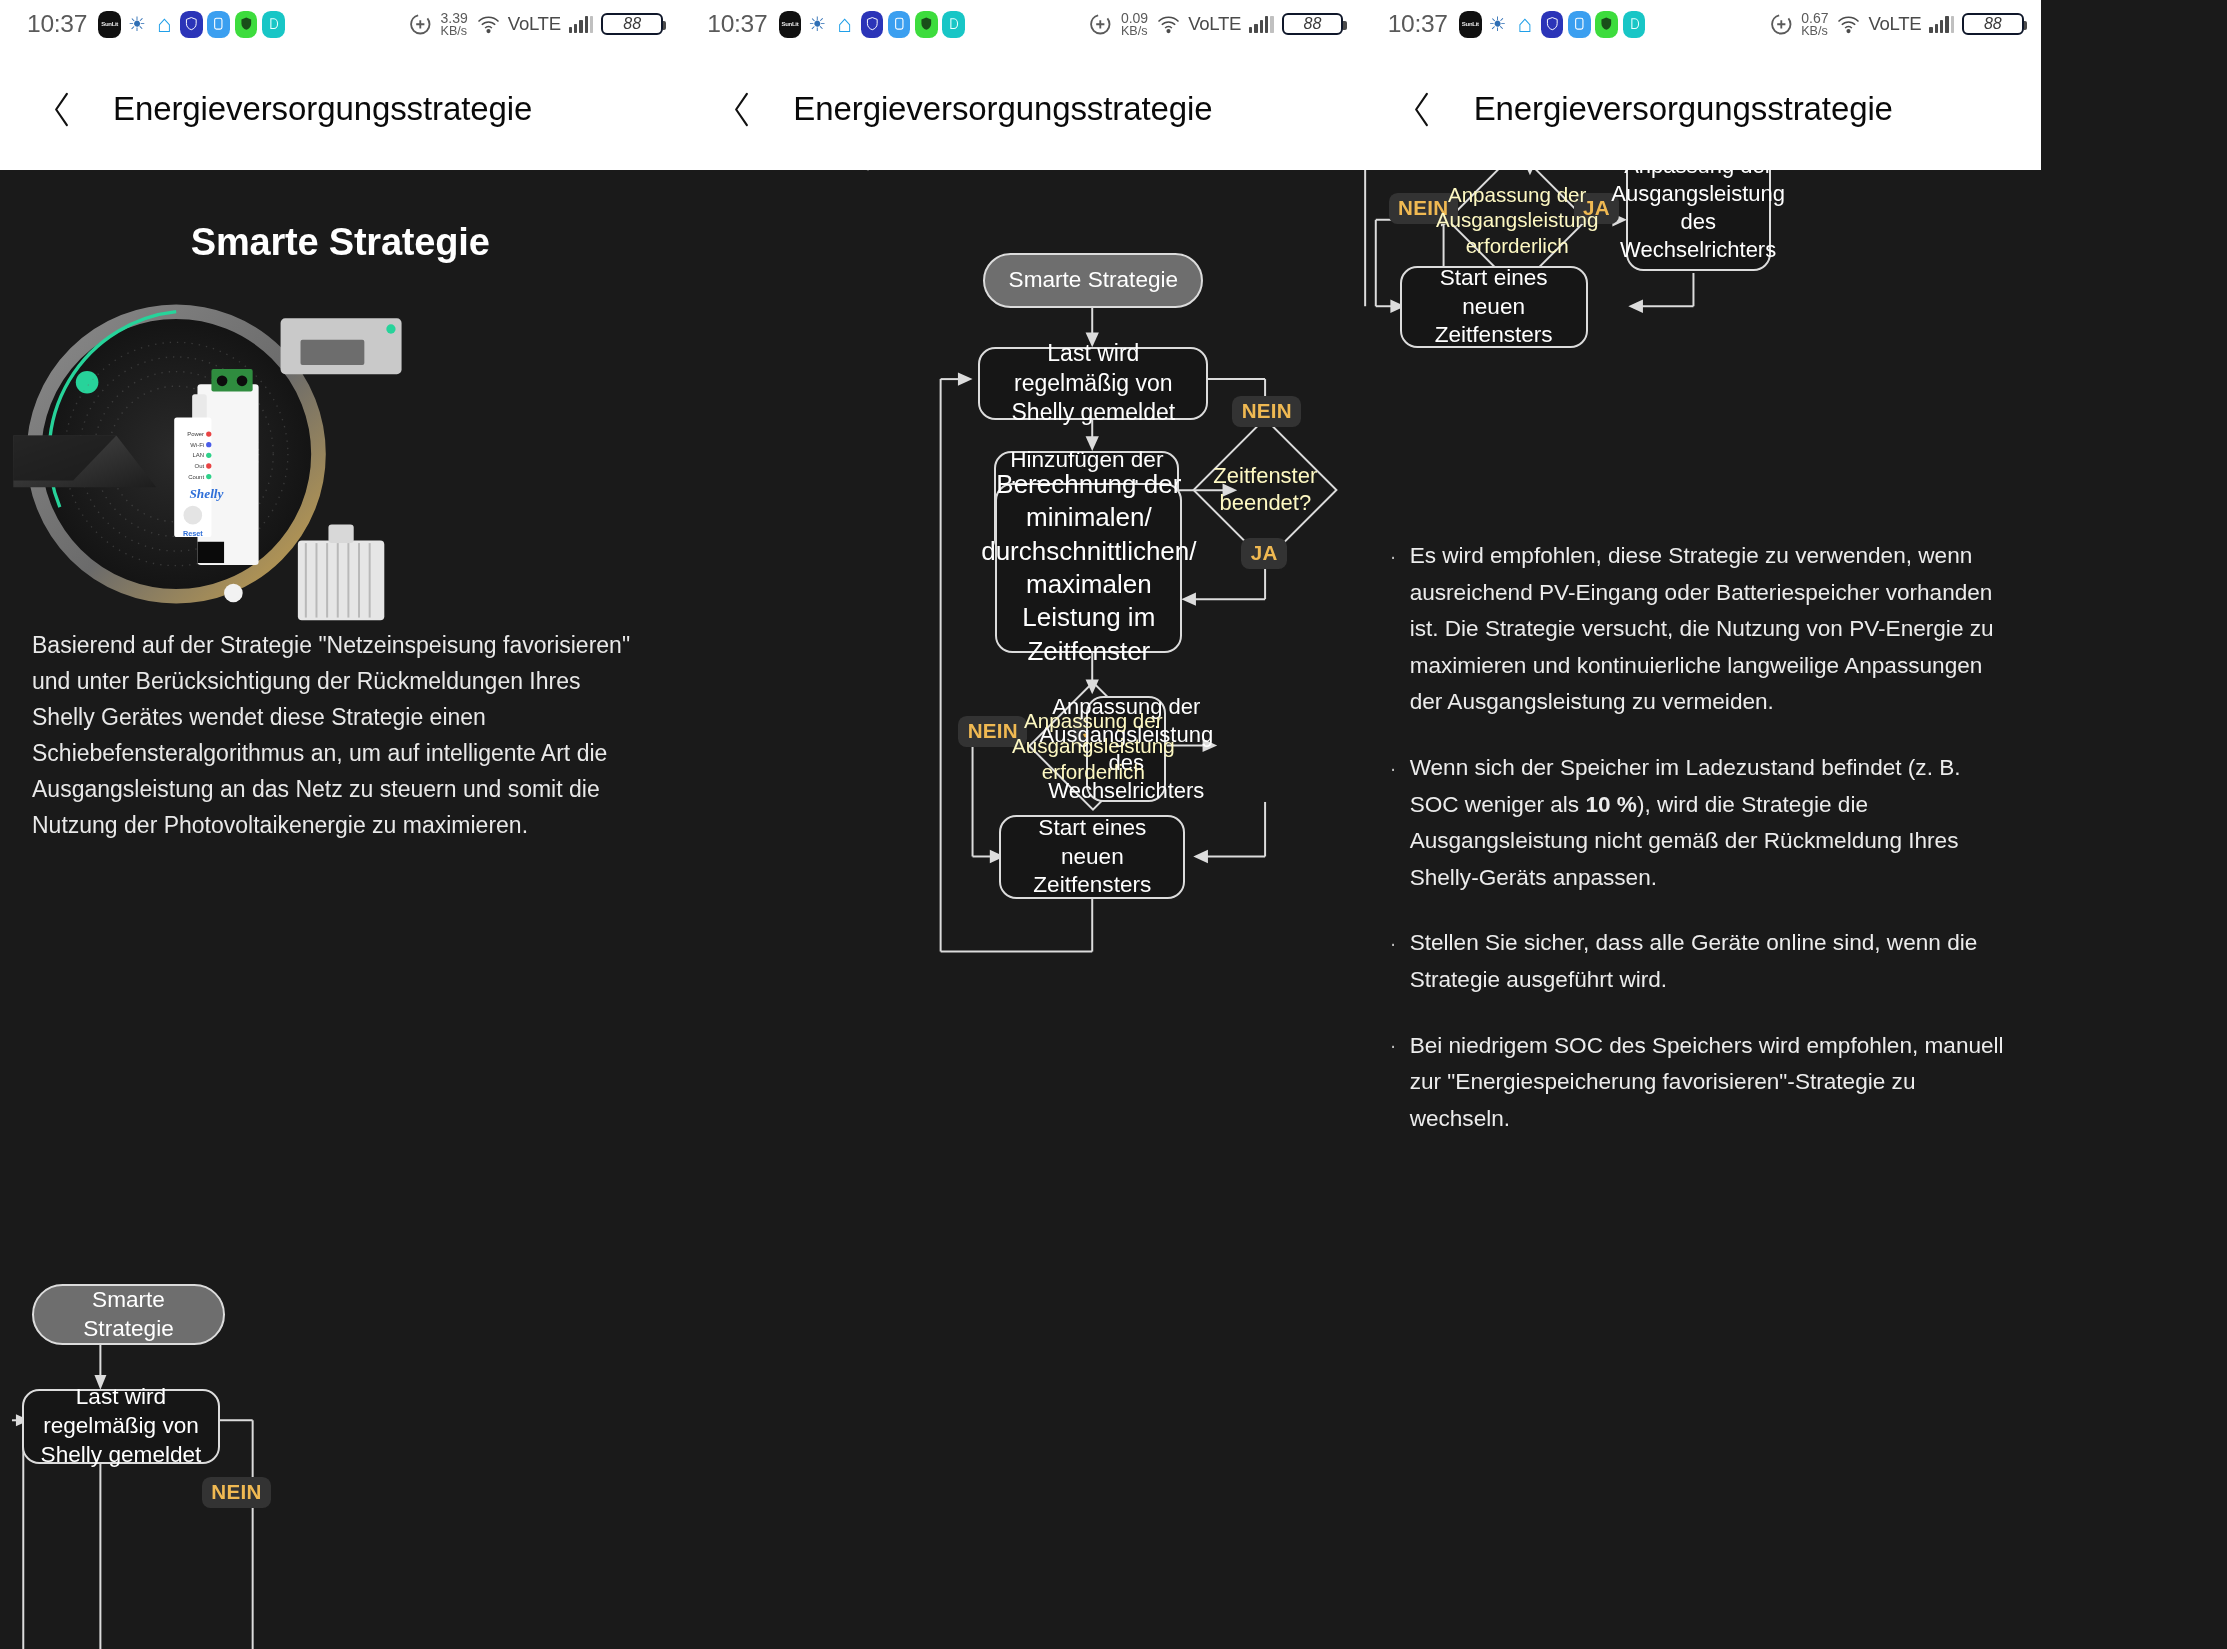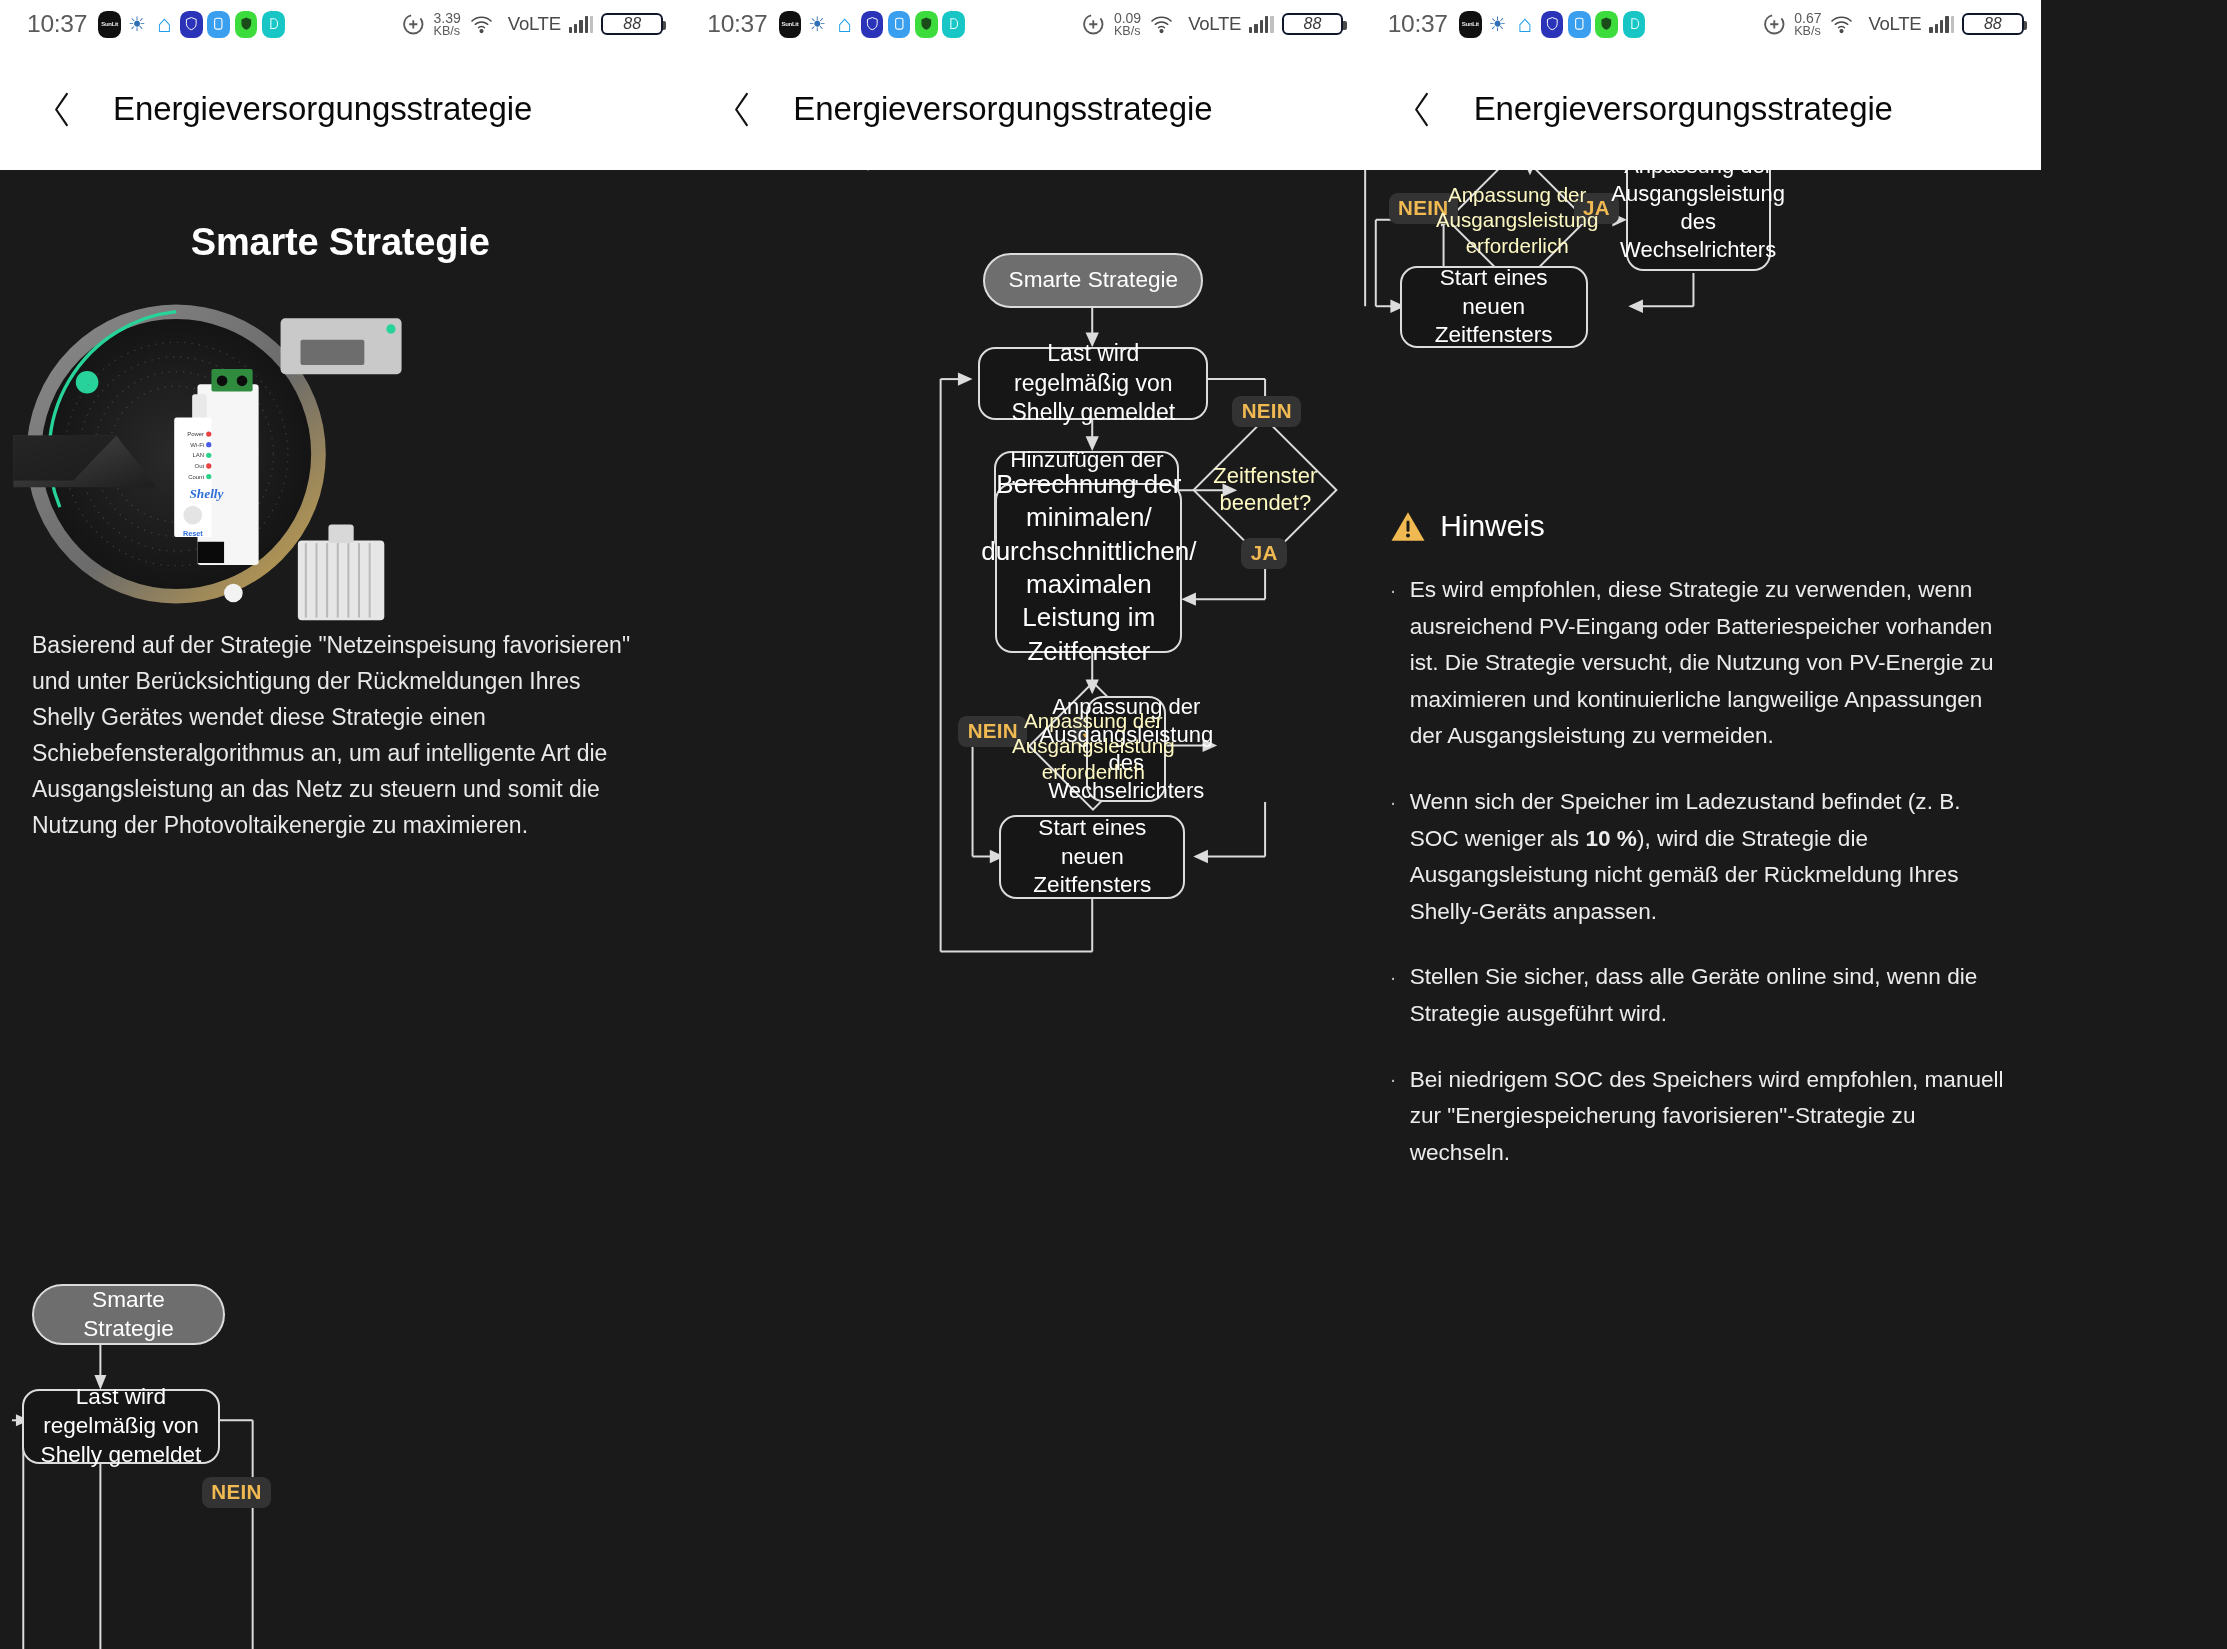--- a/index.html
+++ b/index.html
@@ -44,21 +44,21 @@
   .ai-lblue { background: #3b9ff0; }
   .ai-green { background: #3ddc3d; }
   .ai-teal { background: #18c6c6; }
   .appicon svg { width: 14.6px; height: 17.3px; }
 
   .sb-right { display: flex; align-items: center; gap: 8px; margin-left: auto; }
   .sb-netplus { width: 24.6px; height: 24.6px; position: relative; }
   .sb-netplus svg { width: 24.6px; height: 24.6px; }
   .sb-rate { display: flex; flex-direction: column; line-height: 1.0; color: #5a5a5a; font-size: 14px; }
   .sb-rate .unit { font-size: 12.6px; }
-  .sb-volte { display: flex; align-items: center; gap: 14px; }
+  .sb-volte { display: flex; align-items: center; gap: 7px; }
   .sb-volte .wifi-glyph { width: 25px; height: 20px; }
   .sb-volte .txt { font-size: 18.6px; color: #4a4a4a; font-weight: 500; letter-spacing: -0.3px; }
   .sb-sig { display: flex; align-items: flex-end; gap: 2px; height: 18.6px; }
   .sb-sig i { width: 3.3px; background: #4a4a4a; display: block; border-radius: 0.7px; }
   .sb-sig i:nth-child(1){height:6px}.sb-sig i:nth-child(2){height:9.3px}
   .sb-sig i:nth-child(3){height:13.3px}.sb-sig i:nth-child(4){height:17.3px}
   .sb-sig i:nth-child(5){height:17.3px;background:#c0c0c0}
   .sb-batt {
     min-width: 43px; height: 22px; border: 2px solid #0f172a; border-radius: 6px;
     display: flex; align-items: center; justify-content: center;
@@ -578,28 +578,20 @@
 
         <div class="badge" style="left:28px; top:23px;">NEIN</div>
         <div class="badge" style="left:213px; top:23px;">JA</div>
 
         <div class="node" style="left:265px; top:-25px; width:145px; height:126px; font-size:22px;">Anpassung der Ausgangsleistung des Wechselrichters</div>
 
         <div class="node" style="left:39px; top:96px; width:188px; height:82px; font-size:22.6px;">Start eines neuen Zeitfensters</div>
       </div>
 
       <div style="position:absolute; top:339px; left:0; right:0;">
-        <div class="hinweis-head">
-          <svg class="warn-tri" viewBox="0 0 24 22">
-            <path d="M12 1.5L23 20.5H1z" fill="#f0b952"></path>
-            <rect x="11" y="7" width="2" height="7.5" rx="1" fill="#1a1a1a"></rect>
-            <circle cx="12" cy="17" r="1.3" fill="#1a1a1a"></circle>
-          </svg>
-          <span class="hinweis-title">Hinweis</span>
-        </div>
 
         <div class="notes">
           <div class="note-item">
             <span class="note-dot">·</span>
             <span class="note-txt">Es wird empfohlen, diese Strategie zu verwenden, wenn ausreichend PV-Eingang oder Batteriespeicher vorhanden ist. Die Strategie versucht, die Nutzung von PV-Energie zu maximieren und kontinuierliche langweilige Anpassungen der Ausgangsleistung zu vermeiden.</span>
           </div>
           <div class="note-item">
             <span class="note-dot">·</span>
             <span class="note-txt">Wenn sich der Speicher im Ladezustand befindet (z. B. SOC weniger als <b>10 %</b>), wird die Strategie die Ausgangsleistung nicht gemäß der Rückmeldung Ihres Shelly-Geräts anpassen.</span>
           </div>

